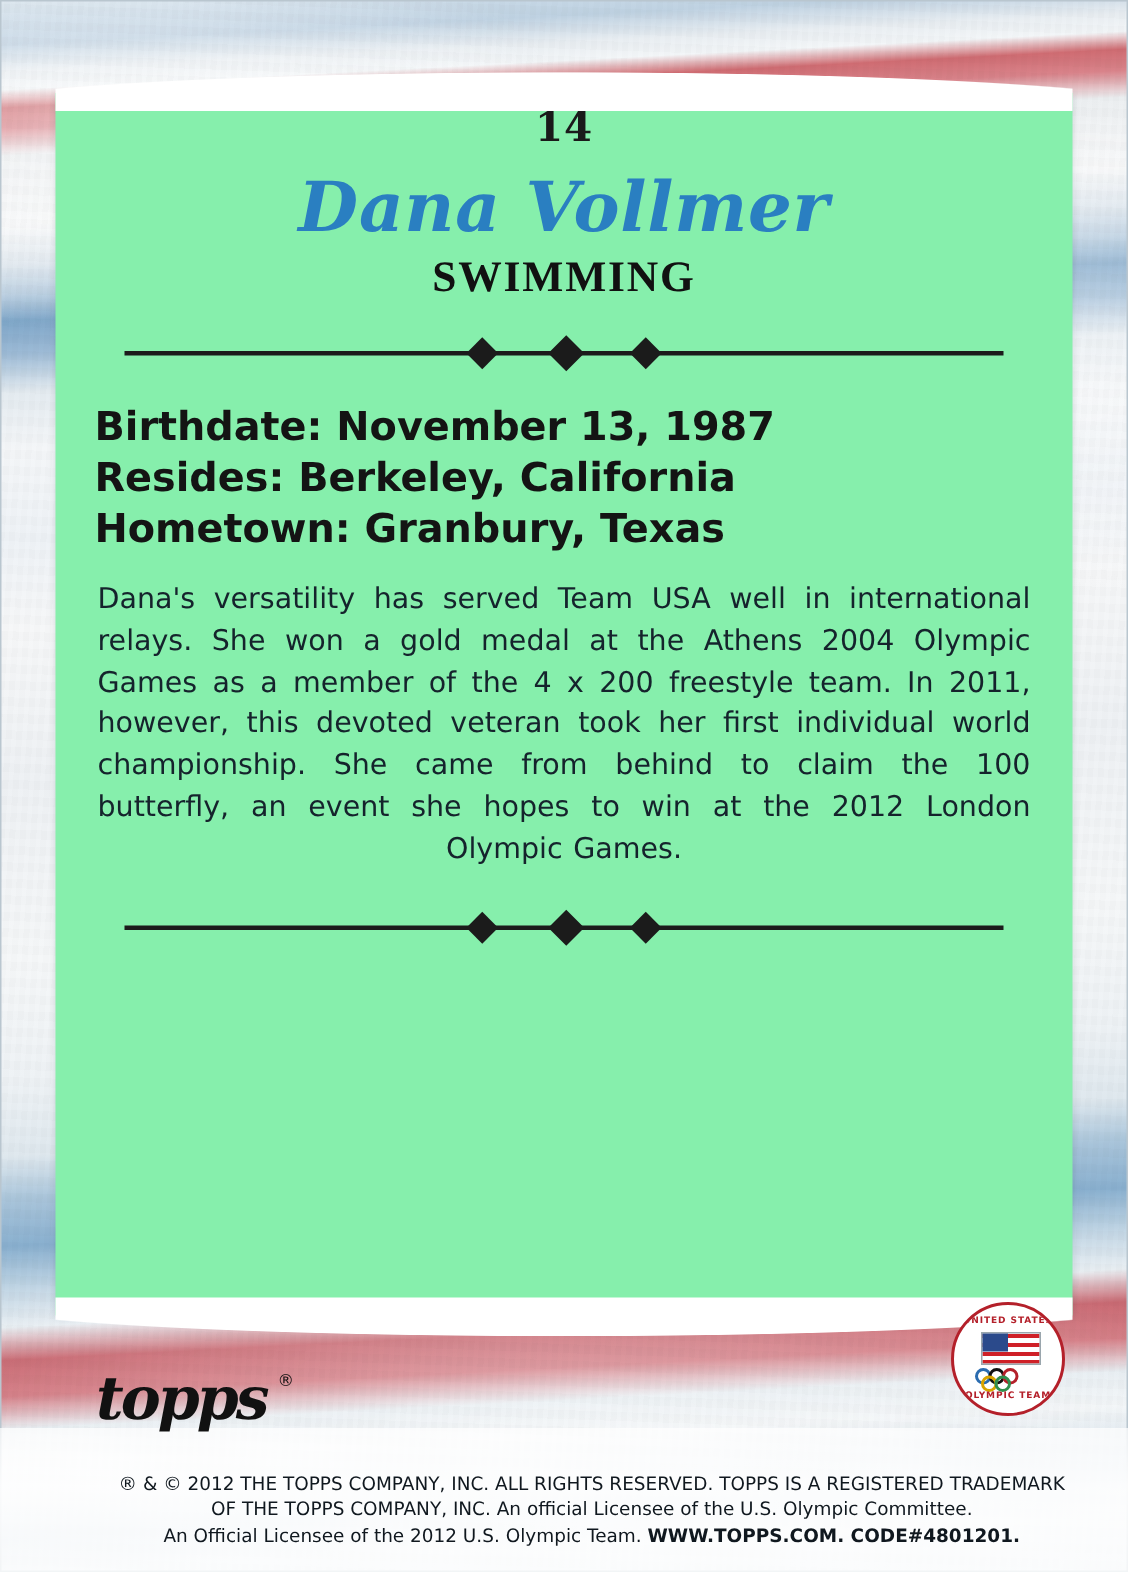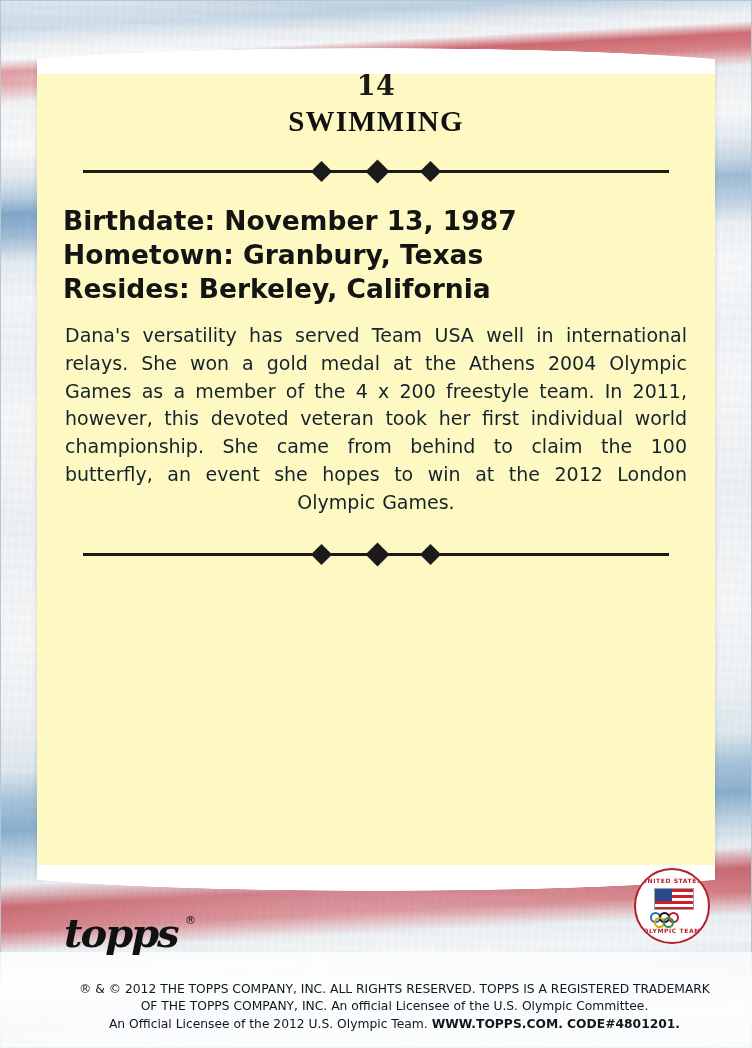--- a/index.html
+++ b/index.html
@@ -91,21 +91,21 @@
     pointer-events: none;
   }
 
   
   .panel {
     position: absolute;
     left: 37px;
     top: 62px;
     width: 678px;
     height: 815px;
-    background: #fef9c3;
+    background: #86efac;
     box-shadow: 0 1px 5px rgba(40,60,80,0.18);
   }
   .panel::before {
     content: "";
     position: absolute;
     left: 0; top: -14px;
     width: 100%; height: 26px;
     background: radial-gradient(ellipse 420px 26px at 50% 26px, #ffffff 0 98%, rgba(255,255,255,0) 100%);
   }
   .panel::after {
@@ -325,34 +325,35 @@
   <div class="bg"></div>
   <div class="bg-wash"></div>
   <div class="bg-texture"></div>
   <div class="card-edge"></div>
 
   <div class="panel">
     <div class="panel-inner">
 
       <div class="card-number">14</div>
 
+      <div class="athlete-name">Dana Vollmer</div>
 
       <div class="sport">SWIMMING</div>
 
       <div class="divider">
         <div class="line"></div>
         <div class="dia l"></div>
         <div class="dia c"></div>
         <div class="dia r"></div>
       </div>
 
       <div class="facts">
         <div>Birthdate: November 13, 1987</div>
+        <div>Resides: Berkeley, California</div>
         <div>Hometown: Granbury, Texas</div>
-        <div>Resides: Berkeley, California</div>
       </div>
 
       <div class="bio">Dana's versatility has served Team USA well in international relays. She won a gold medal at the Athens 2004 Olympic Games as a member of the 4 x 200 freestyle team. In 2011, however, this devoted veteran took her first individual world championship. She came from behind to claim the 100 butterfly, an event she hopes to win at the 2012 London Olympic Games.</div>
 
       <div class="divider divider-bottom">
         <div class="line"></div>
         <div class="dia l"></div>
         <div class="dia c"></div>
         <div class="dia r"></div>
       </div>

